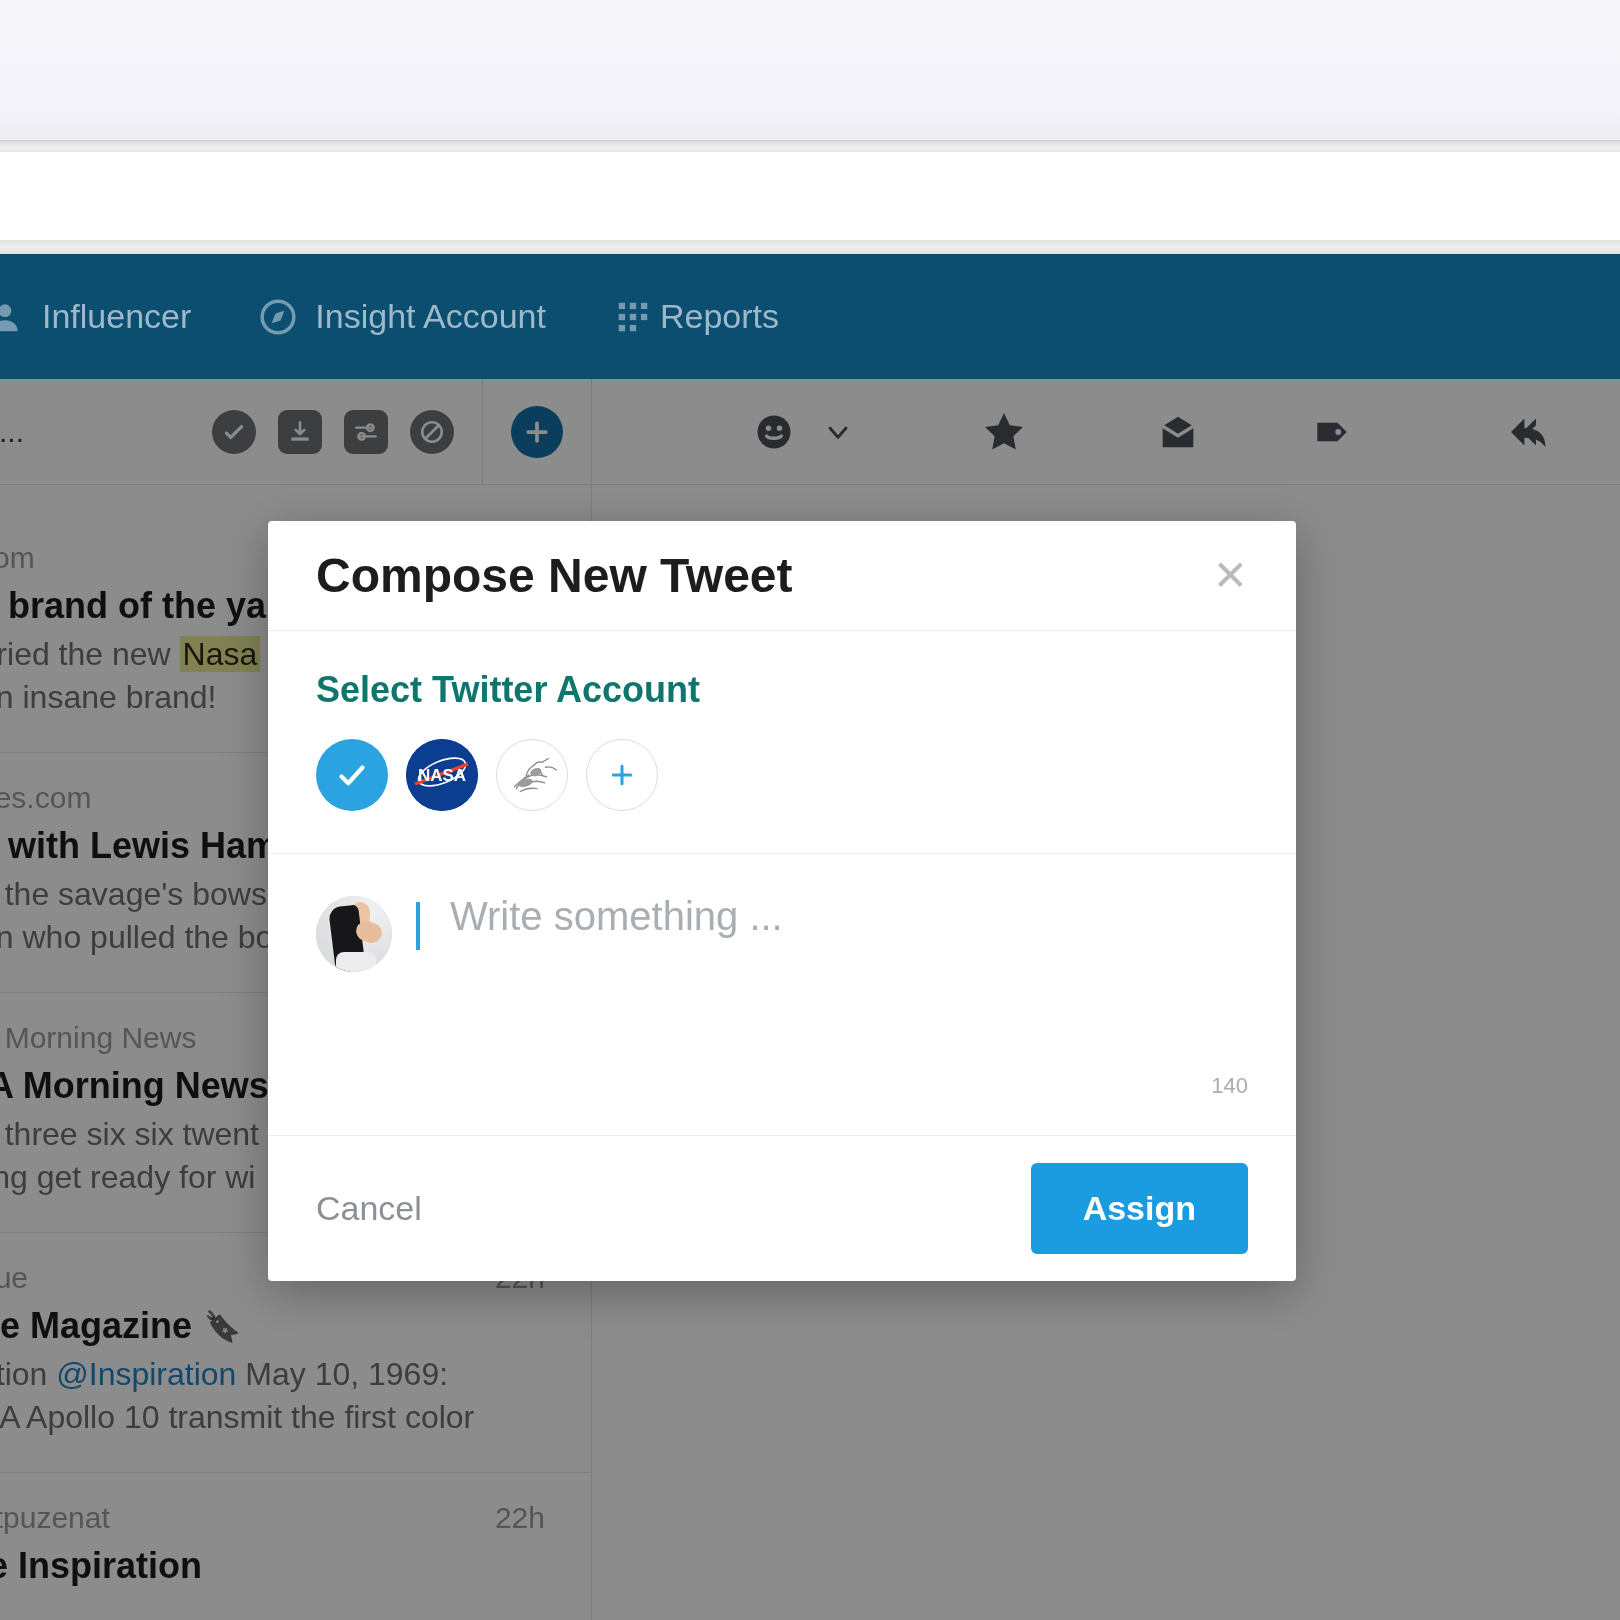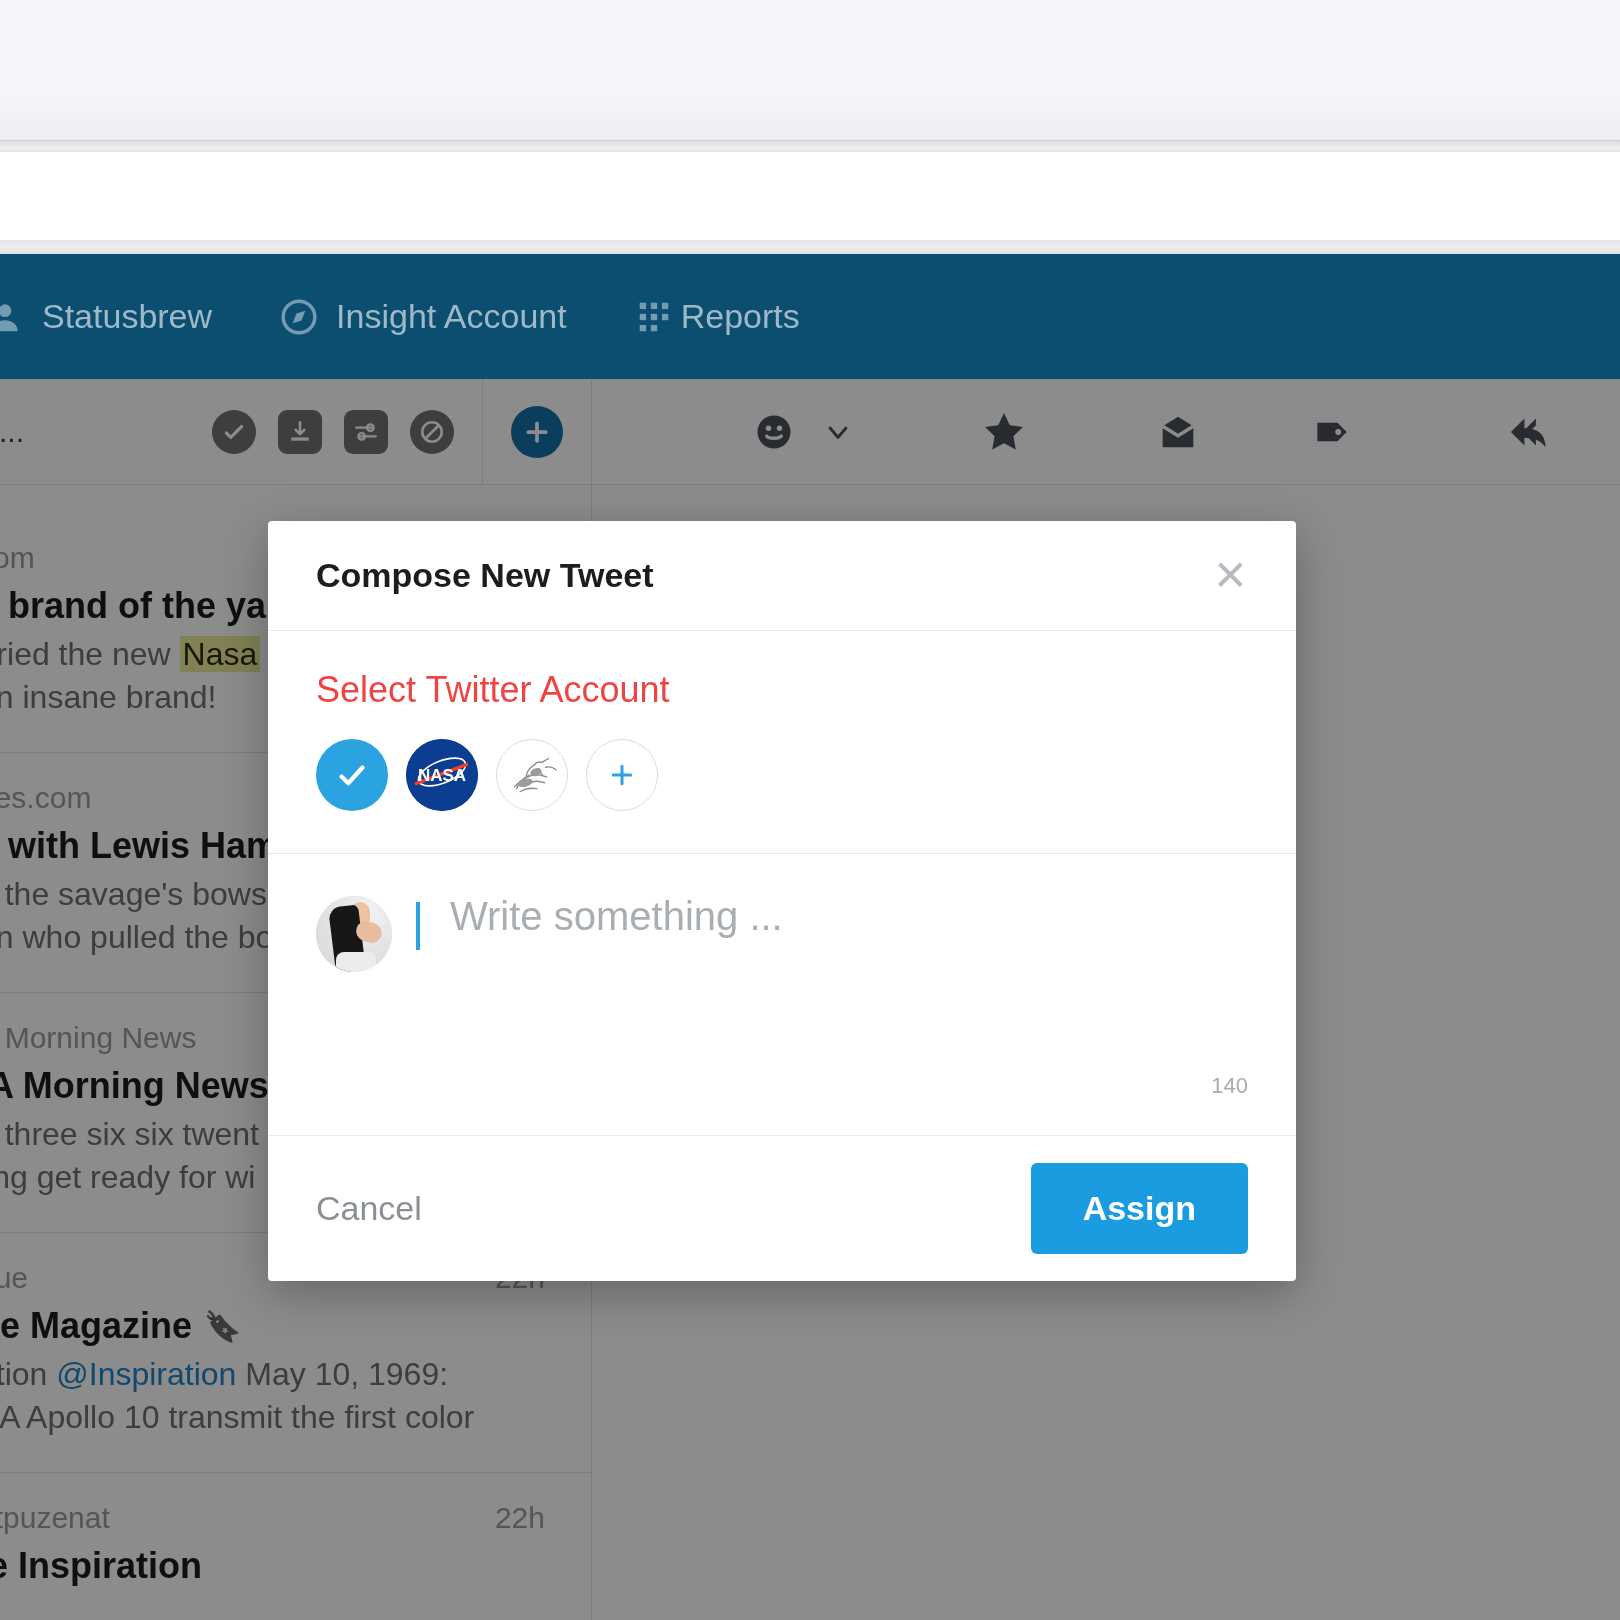--- a/index.html
+++ b/index.html
@@ -131,29 +131,29 @@
   .modal {
     position: absolute; left: 268px; top: 521px; width: 1028px; height: 760px;
     background: #ffffff; border-radius: 4px;
     box-shadow: 0 12px 46px rgba(0,0,0,0.28);
     display: flex; flex-direction: column;
   }
   .modal-header {
     height: 110px; display: flex; align-items: center;
     padding: 0 44px 0 48px; border-bottom: 1px solid #ececec;
   }
-  .modal-title { font-size: 34px; color: #1d1d1d; font-weight: bold; }
+  .modal-title { font-size: 48px; color: #1d1d1d; font-weight: bold; }
   .modal-close {
     margin-left: auto; color: #b7bcc2; font-size: 42px; line-height: 1;
     cursor: pointer; font-weight: 300; padding: 6px 4px;
   }
   .modal-section-accounts {
     padding: 38px 48px 42px 48px; border-bottom: 1px solid #ececec;
   }
-  .section-label { font-size: 36px; color: #ef4444; margin-bottom: 28px; }
+  .section-label { font-size: 36px; color: #0f766e; margin-bottom: 28px; font-weight: bold; }
   .avatar-row { display: flex; align-items: center; gap: 18px; }
   .avatar {
     width: 72px; height: 72px; border-radius: 50%;
     display: flex; align-items: center; justify-content: center; overflow: hidden;
     position: relative; flex: 0 0 72px;
   }
   .av-selected { background: #2aa3e0; }
   .av-selected svg { width: 36px; height: 36px; display: block; }
   .av-nasa { background: #0b3d91; }
   .av-burberry { background: #ffffff; border: 1px solid #ddd; }
@@ -205,21 +205,21 @@
   <div class="chrome-sep2"></div>
 
   <div class="navbar">
     <div class="nav-item">
       <span>
         <svg class="nav-ic" viewBox="0 0 24 24" aria-hidden="true">
           <circle cx="12" cy="8" r="4" fill="#9fb9c9"></circle>
           <path d="M4 21c0-4.4 3.6-7 8-7s8 2.6 8 7z" fill="#9fb9c9"></path>
         </svg>
       </span>
-      <span>Statusbrew</span>
+      <span>Influencer</span>
     </div>
 
     <div class="nav-item">
       <span>
         <svg class="nav-ic" viewBox="0 0 24 24" aria-hidden="true">
           <circle cx="12" cy="12" r="10" fill="none" stroke="#9fb9c9" stroke-width="2.2"></circle>
           <path d="M16 8l-2.4 6.2L8 16l2.4-6.2z" fill="#9fb9c9"></path>
         </svg>
       </span>
       <span>Insight Account</span>

